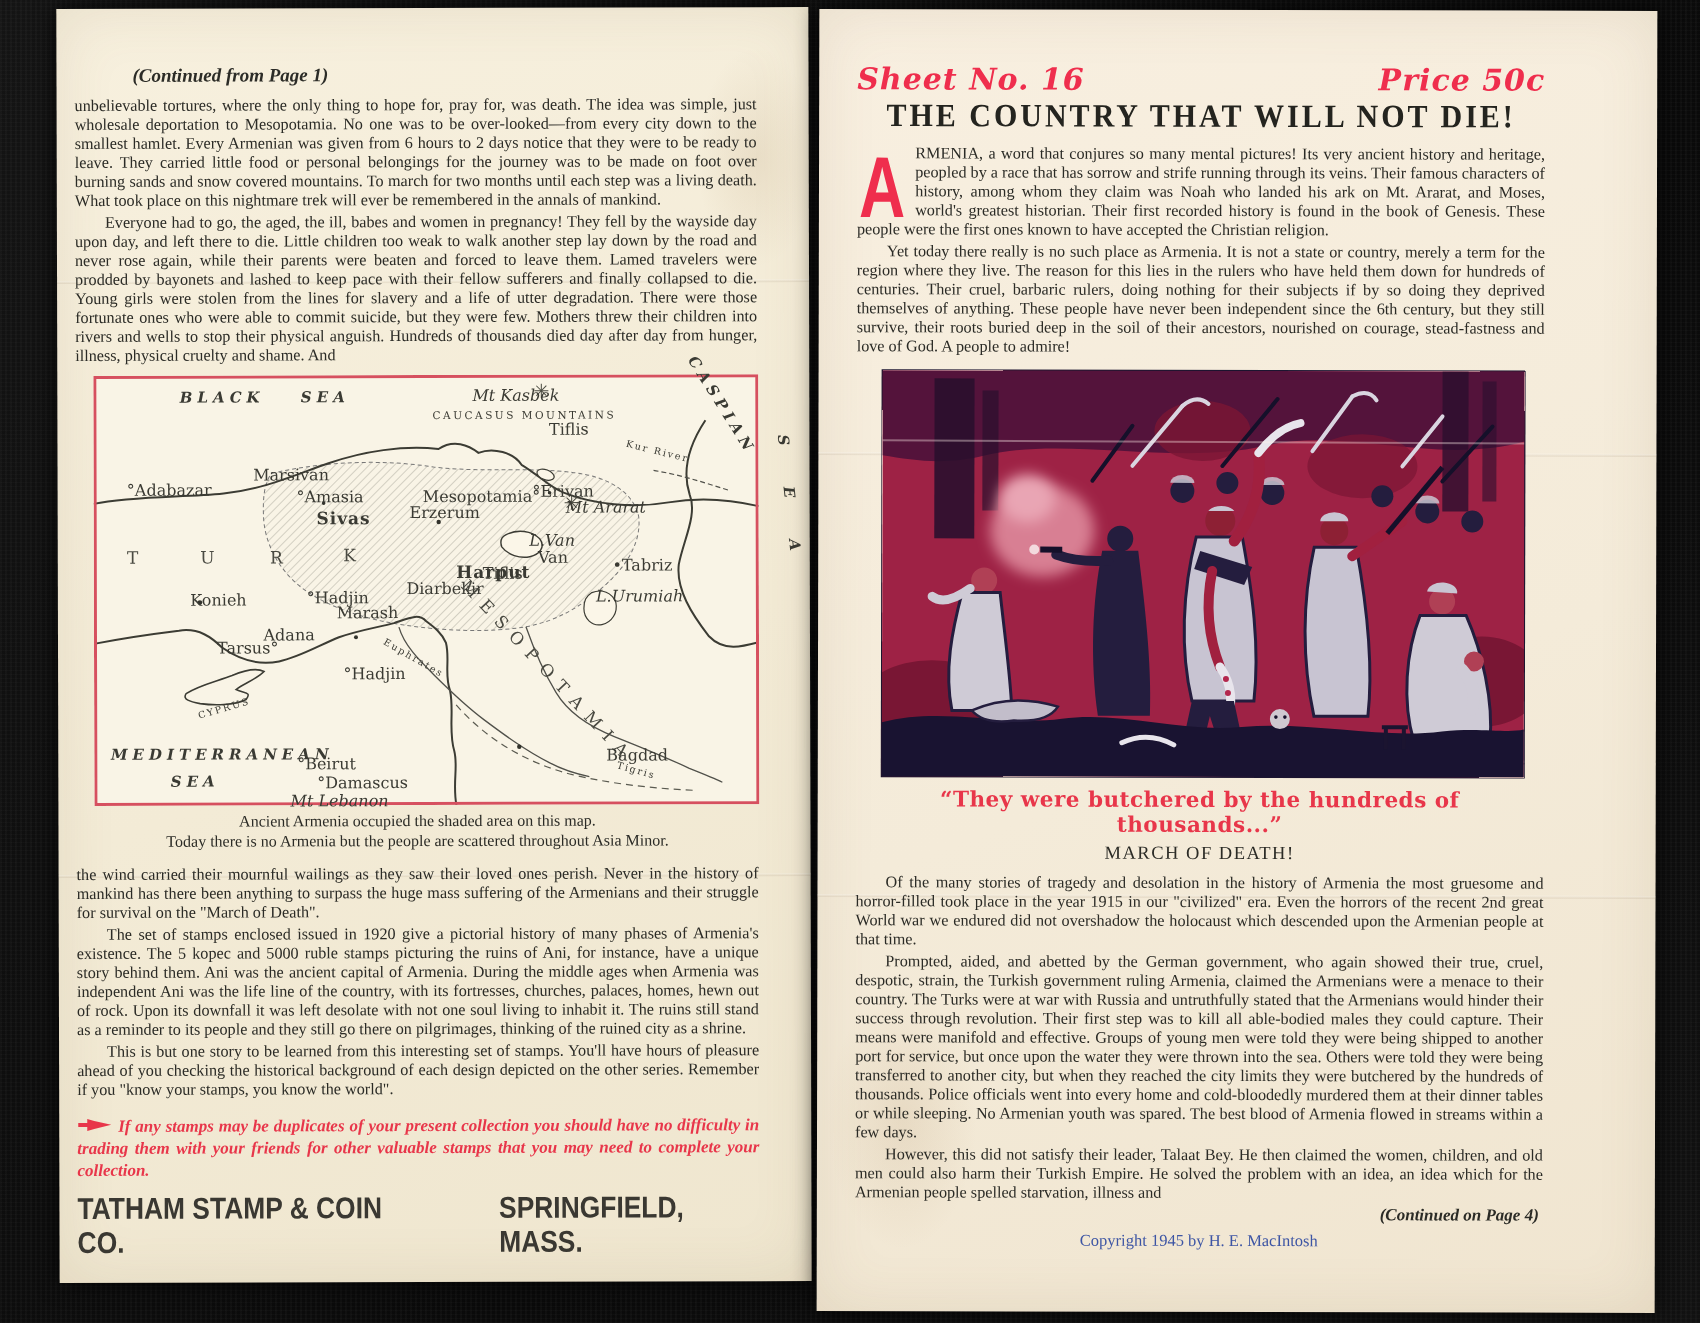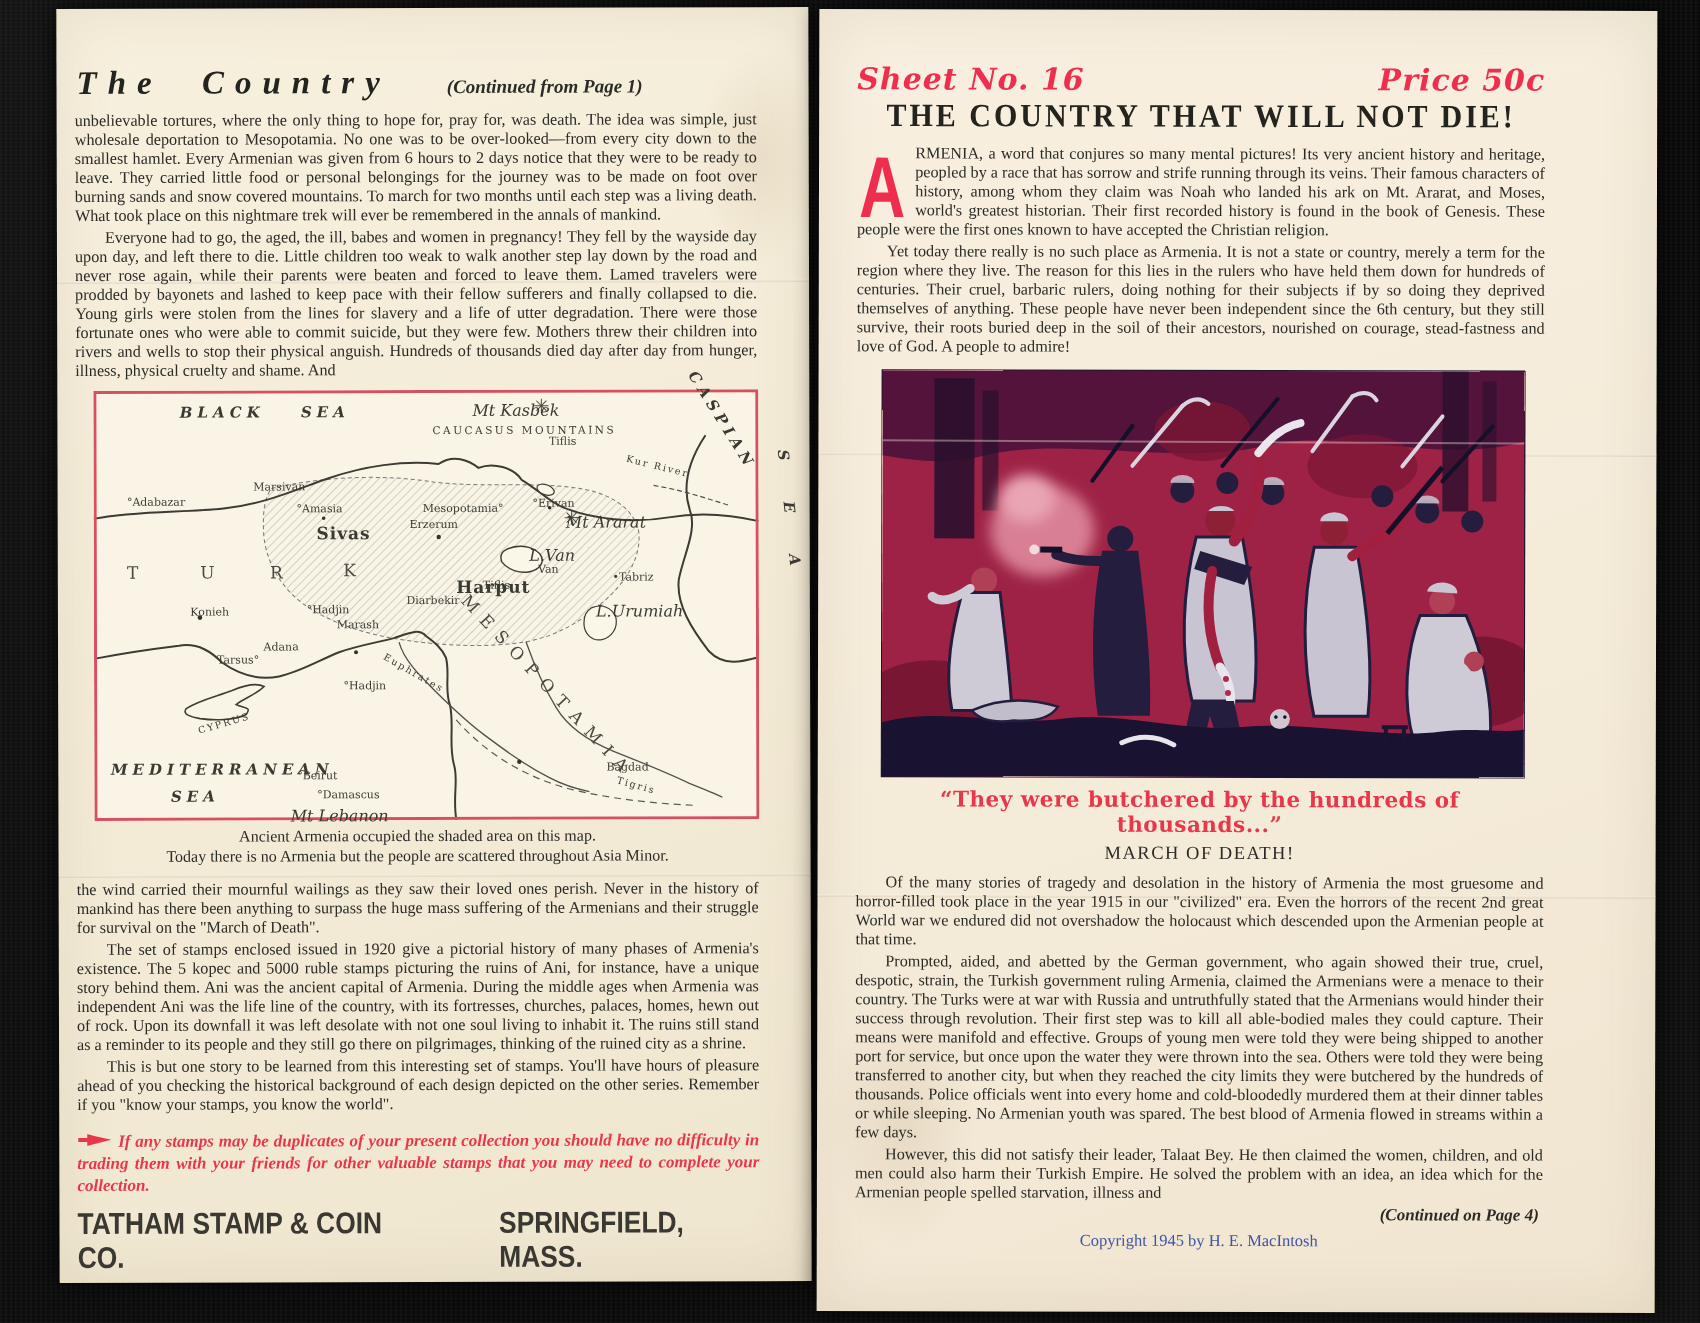--- a/index.html
+++ b/index.html
@@ -25,21 +25,21 @@
   .lp-title{font-size:33px;font-weight:bold;font-style:italic;letter-spacing:11px;
         word-spacing:20px;color:#23231f;}
   .lp-cont{font-size:19px;font-weight:bold;font-style:italic;margin-left:56px;color:#2c2c27;}
   p.body{font-size:16.2px;line-height:19px;text-align:justify;margin:0 0 3px 0;}
   p.body.ind{text-indent:30px;}
   .map-wrap{position:relative;width:665px;height:430px;margin:10px 0 6px 18px;background:#f9f4e6;}
   .map-wrap svg{position:absolute;inset:0;}
   .map-labels{position:absolute;inset:0;}
   .ml{position:absolute;white-space:nowrap;color:#3a3a33;font-family:"DejaVu Serif",serif;}
   .ml-sea{font-style:italic;font-weight:bold;font-size:15px;letter-spacing:5px;word-spacing:26px;}
-  .ml-city{font-size:11px;}
+  .ml-city{font-size:16px;}
   .ml-bold{font-size:17px;font-weight:bold;letter-spacing:1px;}
   .ml-it{font-style:italic;font-size:16px;}
   .ml-caps{font-size:10.5px;letter-spacing:2.5px;}
   .ml-big{font-size:17px;letter-spacing:2px;color:#4a4a42;}
   .ml-tiny{font-size:9.5px;letter-spacing:2px;}
   .map-caption{text-align:center;font-size:16px;line-height:20px;margin:2px 0 14px;}
   .promo{color:#e8364a;font-weight:bold;font-style:italic;font-size:17px;line-height:22px;
         text-align:justify;margin:16px 0 10px;}
   .lp-foot{display:flex;justify-content:space-between;align-items:baseline;margin-top:6px;}
   .foot-txt{font-family:"Liberation Sans",sans-serif;font-weight:bold;font-size:30px;
@@ -71,21 +71,20 @@
 <body>
 
 <div class="stage">
 
   <div class="page page-left">
     <div class="crease" style="top:272px"></div>
     <div class="crease" style="top:866px"></div>
     <div class="stain" style="left:640px;top:40px;width:120px;height:220px"></div>
     <div class="content-l">
       <div class="lp-head">
-        <span class="lp-title">The Country</span>
         <span class="lp-cont">(Continued from Page 1)</span>
       </div>
       <p class="body">unbelievable tortures, where the only thing to hope for, pray for, was death.  The idea was simple, just wholesale deportation to Mesopotamia. No one was to be over-looked—from every city down to the smallest hamlet.  Every Armenian was given from 6 hours to 2 days notice that they were to be ready to leave.  They carried little food or personal belongings for the journey was to be made on foot over burning sands and snow covered mountains.  To march for two months until each step was a living death.  What took place on this nightmare trek will ever be remembered in the annals of mankind.</p>
       <p class="body ind">Everyone had to go, the aged, the ill, babes and women in pregnancy!  They fell by the wayside day upon day, and left there to die.  Little children too weak to walk another step lay down by the road and never rose again, while their parents were beaten and forced to leave them. Lamed travelers were prodded by bayonets and lashed to keep pace with their fellow sufferers and finally collapsed to die.  Young girls were stolen from the lines for slavery and a life of utter degradation.  There were those fortunate ones who were able to commit suicide, but they were few.  Mothers threw their children into rivers and wells to stop their physical anguish.  Hundreds of thousands died day after day from hunger, illness, physical cruelty and shame.  And</p>
 
       <div class="map-wrap">
         <svg viewBox="0 0 665 430">
           <defs>
             <pattern id="hatch" width="6" height="6" patternUnits="userSpaceOnUse" patternTransform="rotate(45)">
               <line x1="0" y1="0" x2="0" y2="6" stroke="#6b6b60" stroke-width="1.1"></line>

